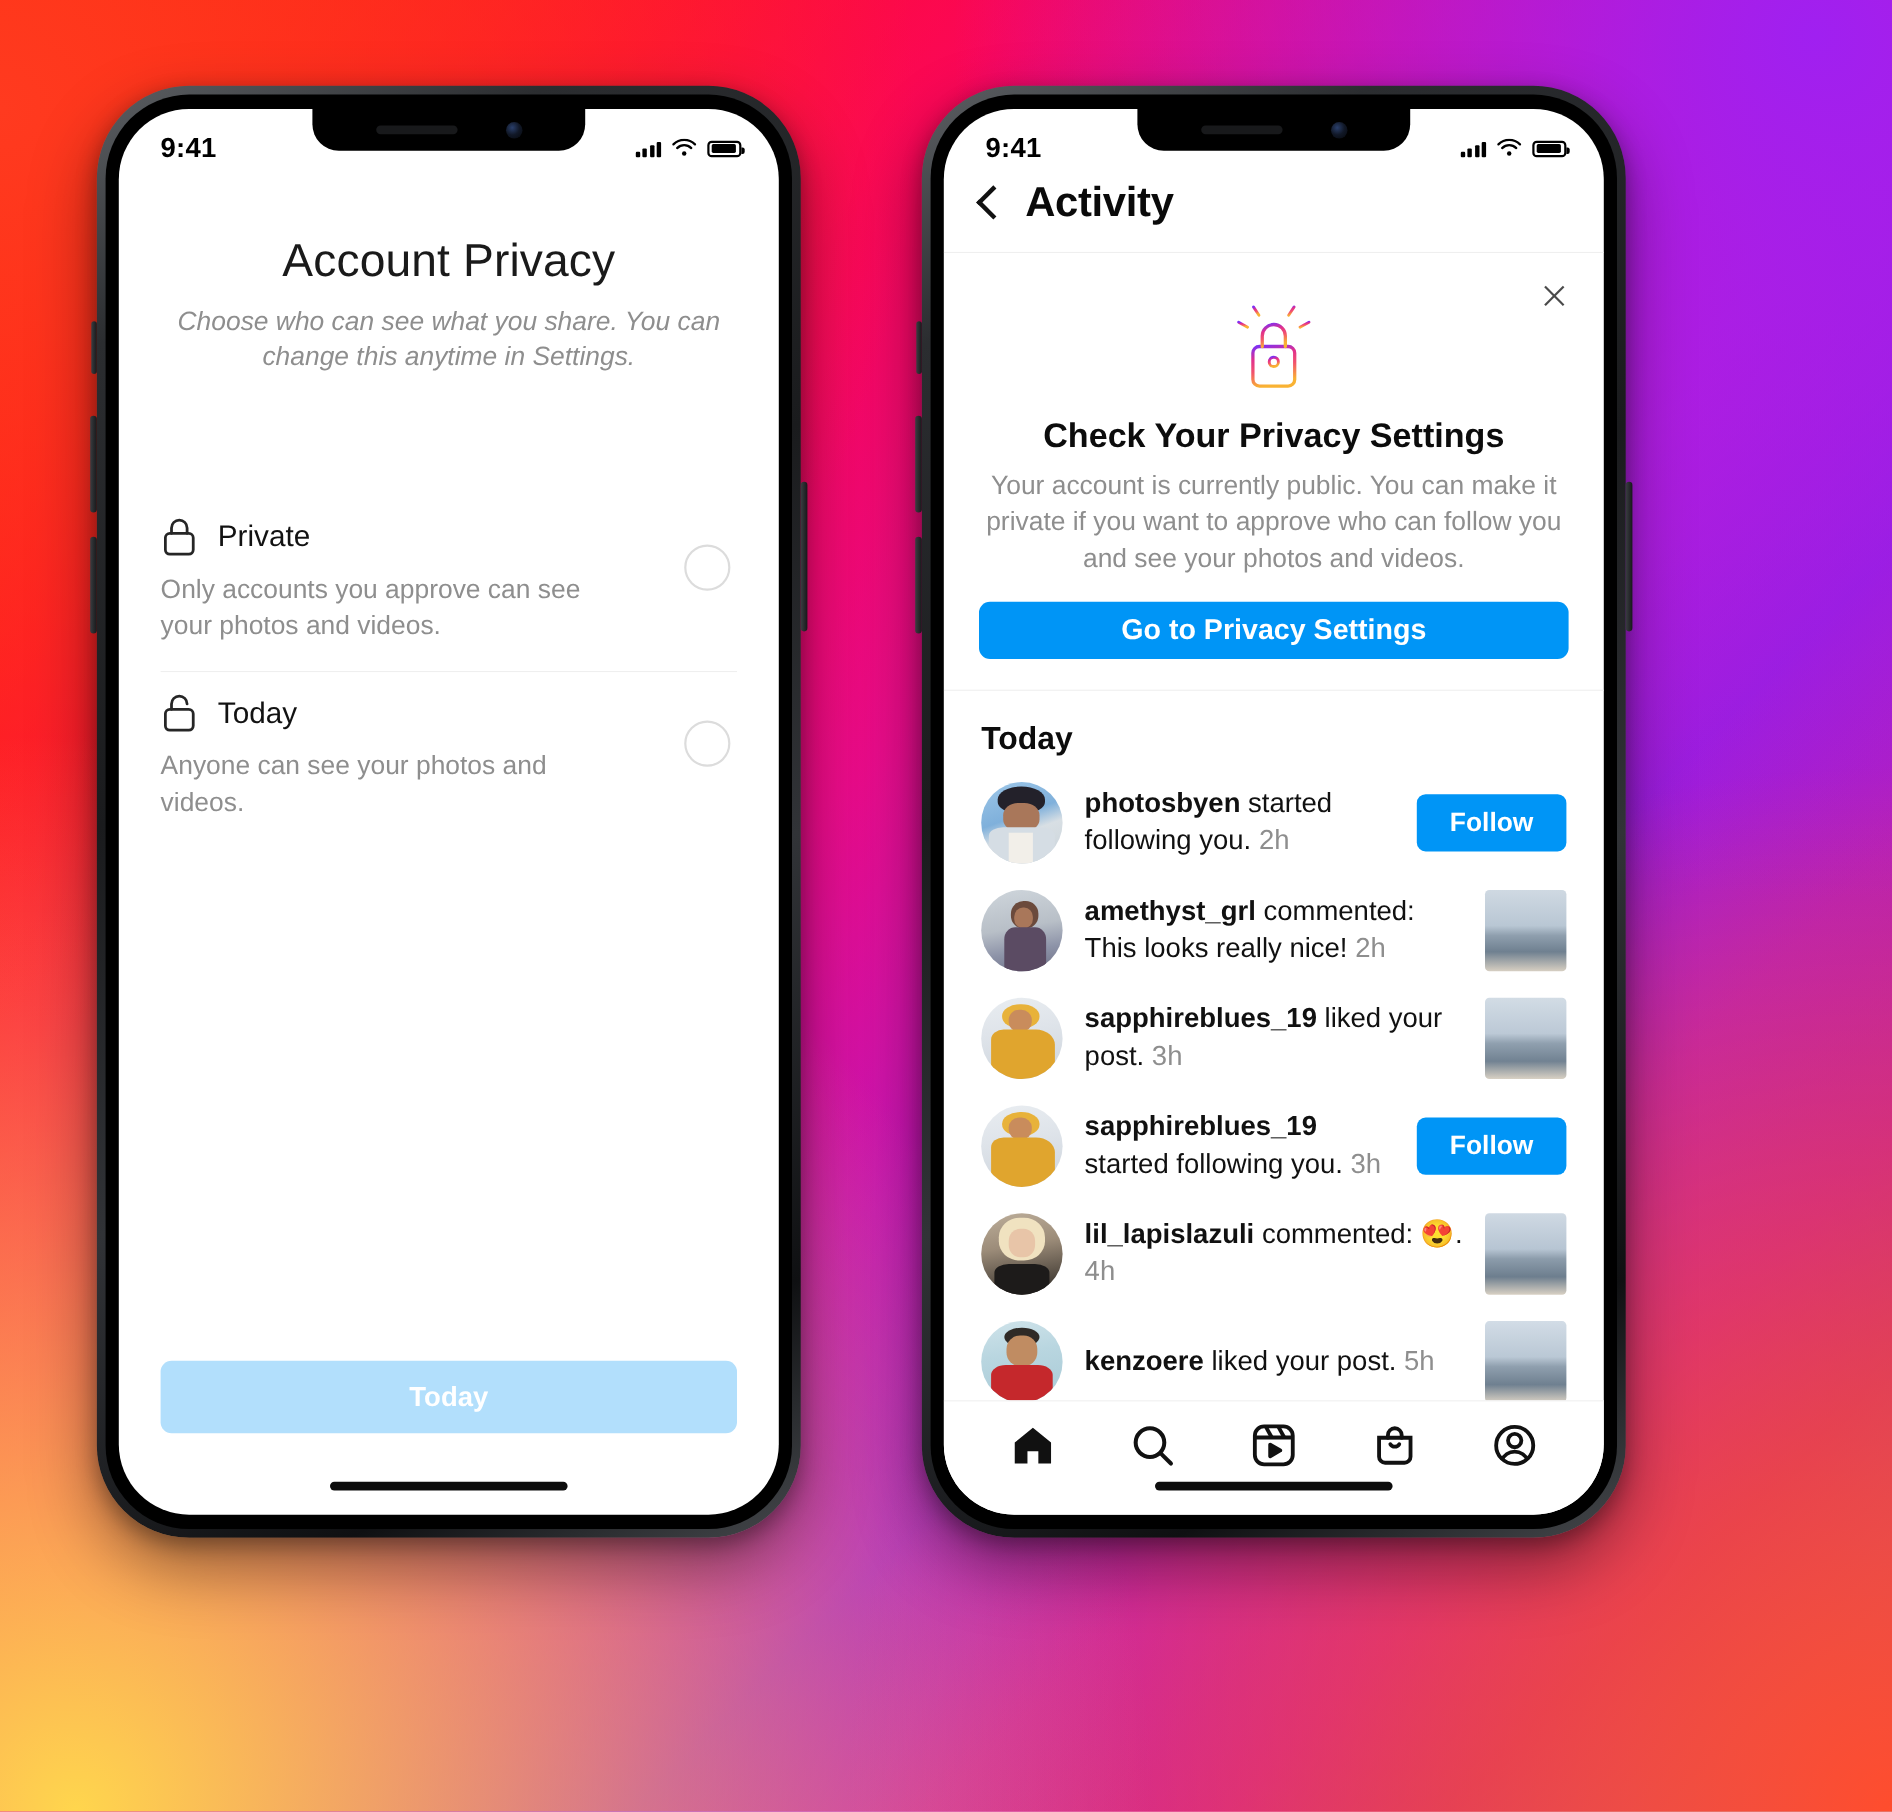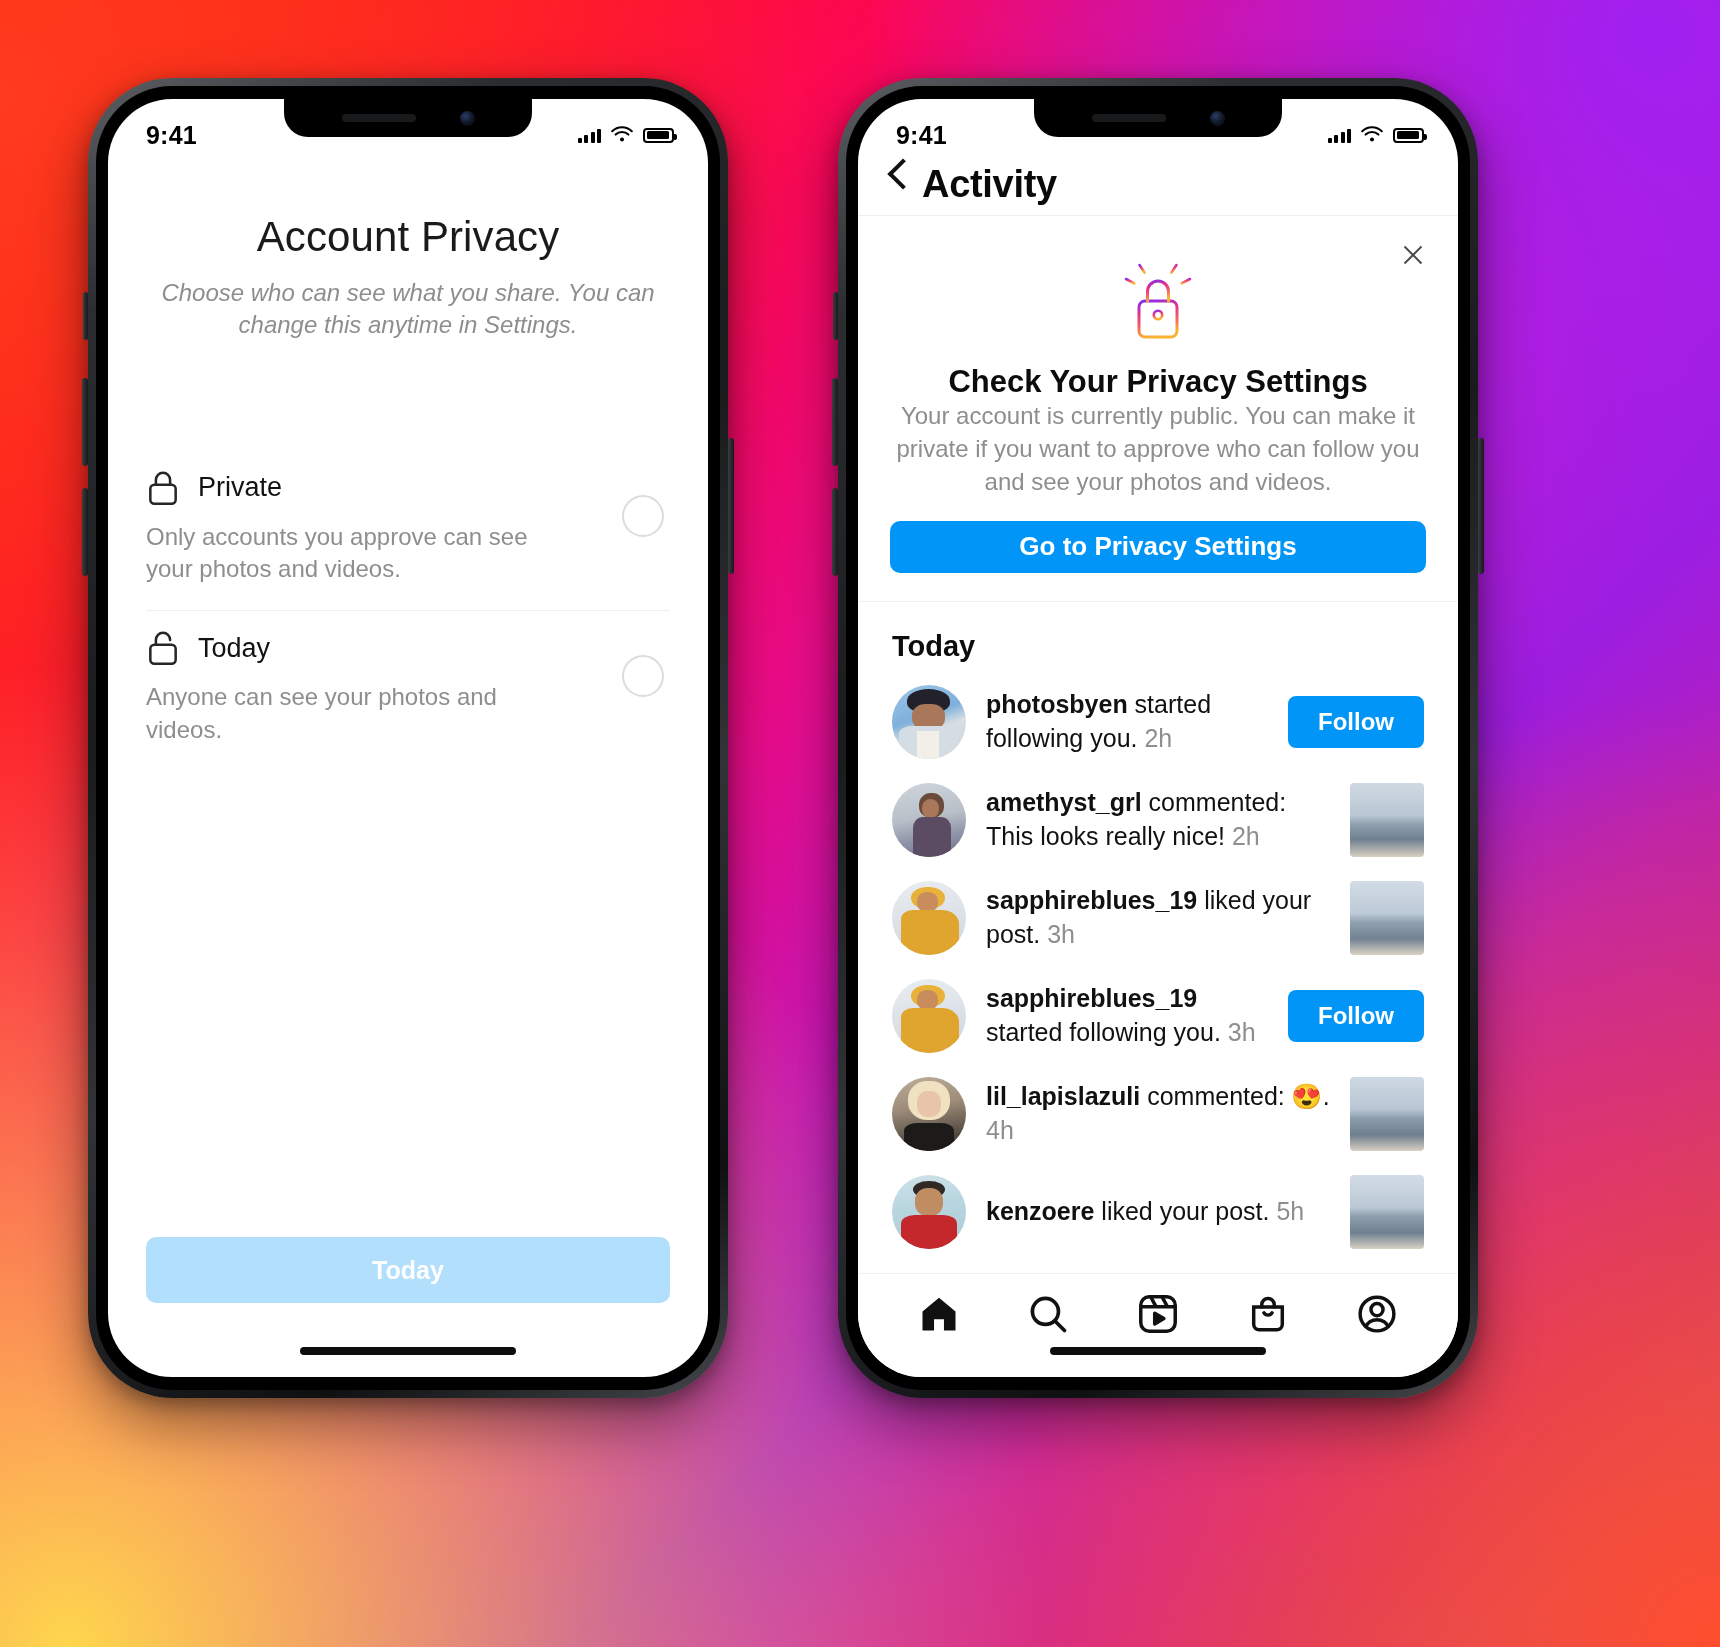--- a/index.html
+++ b/index.html
@@ -112,38 +112,38 @@
     font-family: "Liberation Sans", sans-serif;
   }
   .home-ind {
     position:absolute; bottom: 22px; left:50%; transform:translateX(-50%);
     width: 216px; height: 8px; border-radius: 5px; background:#0d0d0d;
   }
 
   
   #phone-right { left: 838px; top: 78px; }
   .act-header {
-    display:flex; align-items:flex-start; gap: 8px;
-    padding: 6px 34px 9px 34px;
+    display:flex; align-items:center; gap: 18px;
+    padding: 6px 34px 23px 34px;
     border-bottom: 1px solid #efefef;
   }
   .back-chev { width: 22px; height: 22px; border-left: 4px solid #111; border-bottom: 4px solid #111;
                transform: rotate(45deg); margin-bottom: 2px;}
   .act-title { font-size: 38px; font-weight: 700; color:#0a0a0a; letter-spacing:-.3px;}
 
   .privacy-card { position: relative; padding: 34px 32px 28px; border-bottom: 1px solid #efefef;}
   .card-close { position:absolute; right: 32px; top: 26px; width:26px; height:26px; cursor:pointer;}
   .card-close::before, .card-close::after {
     content:""; position:absolute; left:50%; top:50%; width: 24px; height:2px; background:#4a4a4a;
   }
   .card-close::before { transform: translate(-50%,-50%) rotate(45deg); }
   .card-close::after  { transform: translate(-50%,-50%) rotate(-45deg); }
   .lock-art { display:flex; justify-content:center; margin-top: 4px; }
   .card-title { text-align:center; font-size: 31px; font-weight:700; color:#0c0c0c; margin-top: 16px;}
-  .card-text { text-align:center; font-size: 24px; line-height: 1.37; color:#8e8e8e; padding: 0 4px;}
+  .card-text { text-align:center; font-size: 24px; line-height: 1.37; color:#8e8e8e; margin-top: 12px; padding: 0 4px;}
   .card-btn {
     display:block; width: 100%; margin-top: 22px; height: 52px; border:none; border-radius: 10px;
     background:#0095f6; color:#fff; font-size: 26px; font-weight: 700;
     font-family:"Liberation Sans", sans-serif; cursor:pointer;
   }
 
   .today-label { font-size: 29px; font-weight: 700; color:#0c0c0c; padding: 28px 34px 10px; }
   .act-list { padding: 0 0 0 0; }
   .act-row { display:flex; align-items:center; gap: 20px; padding: 12px 34px; }
   .avatar { width: 74px; height: 74px; border-radius:50%; flex:0 0 74px; overflow:hidden; position:relative;

